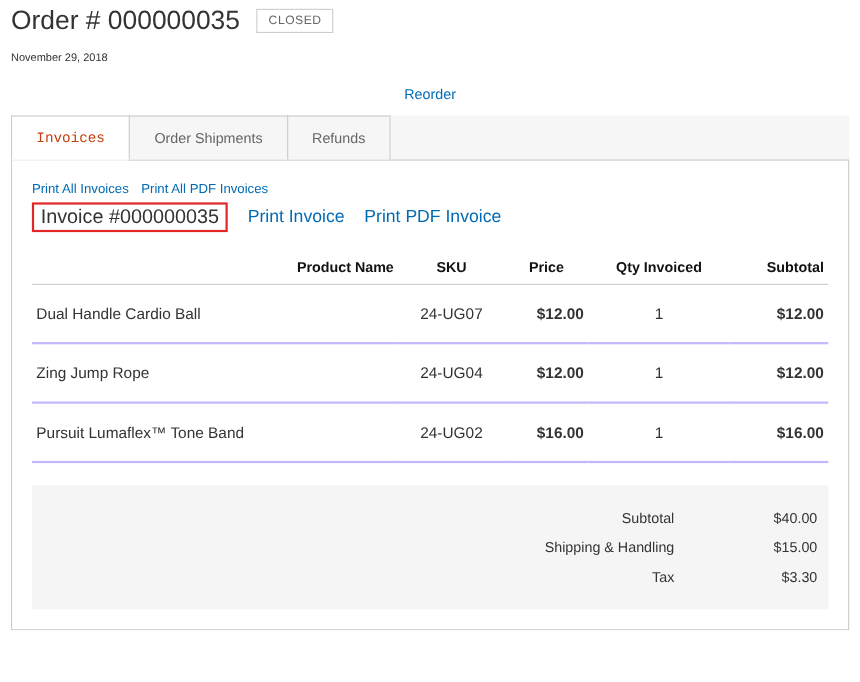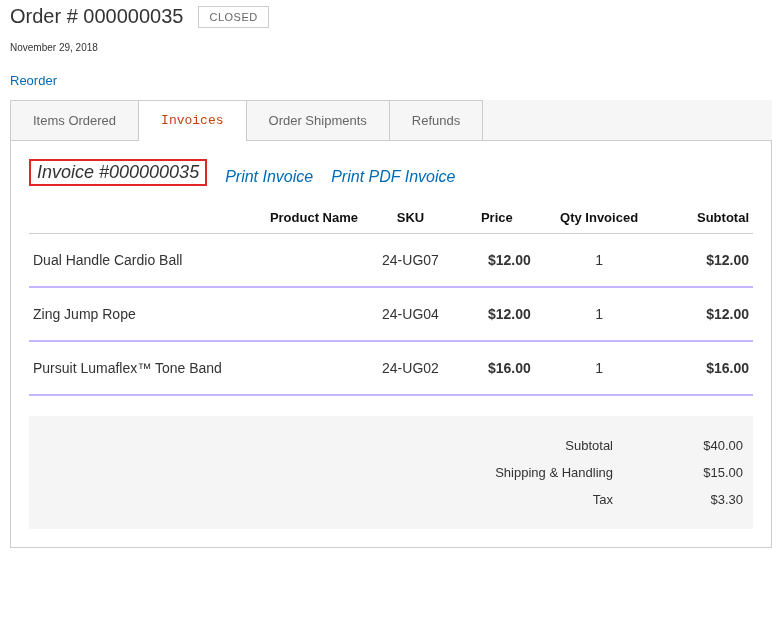--- a/index.html
+++ b/index.html
@@ -1,31 +1,31 @@
 <!DOCTYPE html>
 <html><head>
 <meta charset="utf-8">
 <style>
 * { box-sizing: border-box; margin: 0; padding: 0; }
 body { font-family: "Helvetica Neue", Arial, sans-serif; color: #333; background: #fff; padding: 0 10px; width: 782px; }
 .order-header { display: flex; align-items: center; gap: 15px; margin-top: 5px; }
-.order-title { font-size: 20px; font-weight: 300; color: #333; }
+.order-title { font-size: 24px; font-weight: 300; color: #333; }
 .status-badge { border: 1px solid #ccc; padding: 4px 10px; font-size: 11px; color: #666; letter-spacing: 0.5px; }
 .order-date { font-size: 10px; color: #333; margin-top: 14px; }
-.actions-row { display: flex; justify-content: flex-start; margin-top: 20px; font-size: 13px; }
+.actions-row { display: flex; justify-content: center; margin-top: 20px; font-size: 13px; }
 .link { color: #006bb4; cursor: pointer; }
 .right-actions { display: flex; gap: 20px; }
 .tabs { display: flex; margin-top: 12px; border-bottom: 1px solid #ccc; background: #f6f6f6; }
 .tab { padding: 12px 22px; font-size: 13px; color: #666; cursor: pointer; border: 1px solid #ccc; border-bottom: none; background: #f6f6f6; margin-right: -1px; }
 .tab.active { background: #fff; color: #c2410c; position: relative; font-family: Liberation Mono, monospace; }
 .tab.active::after { content: ""; position: absolute; left: 0; right: 0; bottom: -1px; height: 1px; background: #fff; }
 .tab-content { border: 1px solid #ccc; border-top: none; padding: 18px; }
 .print-links-top { font-size: 12px; margin-bottom: 6px; }
 .print-links-top .link { margin-right: 8px; }
-.invoice-row { display: flex; align-items: flex-end; gap: 18px; margin-bottom: 16px; font-style: italic; }
+.invoice-row { display: flex; align-items: center; gap: 18px; margin-bottom: 16px; }
 .invoice-title { font-size: 18px; font-weight: 300; color: #333; border: 2px solid #e22626; padding: 1px 6px; }
 .invoice-row .link { font-size: 16px; }
 table.items { width: 100%; border-collapse: collapse; }
 table.items th { text-align: right; font-size: 13px; font-weight: 700; color: #111; padding: 8px 4px; border-bottom: 1px solid #ccc; }
 table.items th.center, table.items td.center { text-align: center; }
 table.items th.right, table.items td.right { text-align: right; }
 table.items td { font-size: 14px; color: #333; padding: 18px 4px; border-bottom: 2px solid #c4b5fd; }
 table.items td.price, table.items td.subtotal { font-weight: 700; text-align: right; }
 .totals { background: #f5f5f5; margin-top: 20px; padding: 16px 10px 16px 0; }
 .totals-row { display: flex; justify-content: flex-end; align-items: center; font-size: 13px; color: #333; padding: 6px 0; }
@@ -40,27 +40,30 @@
   <h1 class="order-title">Order # 000000035</h1>
   <span class="status-badge">CLOSED</span>
 </div>
 <div class="order-date">November 29, 2018</div>
 
 <div class="actions-row">
   <span class="link">Reorder</span>
 </div>
 
 <div class="tabs">
-  <div class="tab">Items Ordered</div>
   <div class="tab active">Invoices</div>
   <div class="tab">Order Shipments</div>
   <div class="tab">Refunds</div>
 </div>
 
 <div class="tab-content">
+  <div class="print-links-top">
+    <span class="link">Print All Invoices</span>
+    <span class="link">Print All PDF Invoices</span>
+  </div>
   <div class="invoice-row">
     <span class="invoice-title">Invoice #000000035</span>
     <span class="link">Print Invoice</span>
     <span class="link">Print PDF Invoice</span>
   </div>
 
   <table class="items">
     <thead>
       <tr>
         <th style="width:46%;">Product Name</th>

